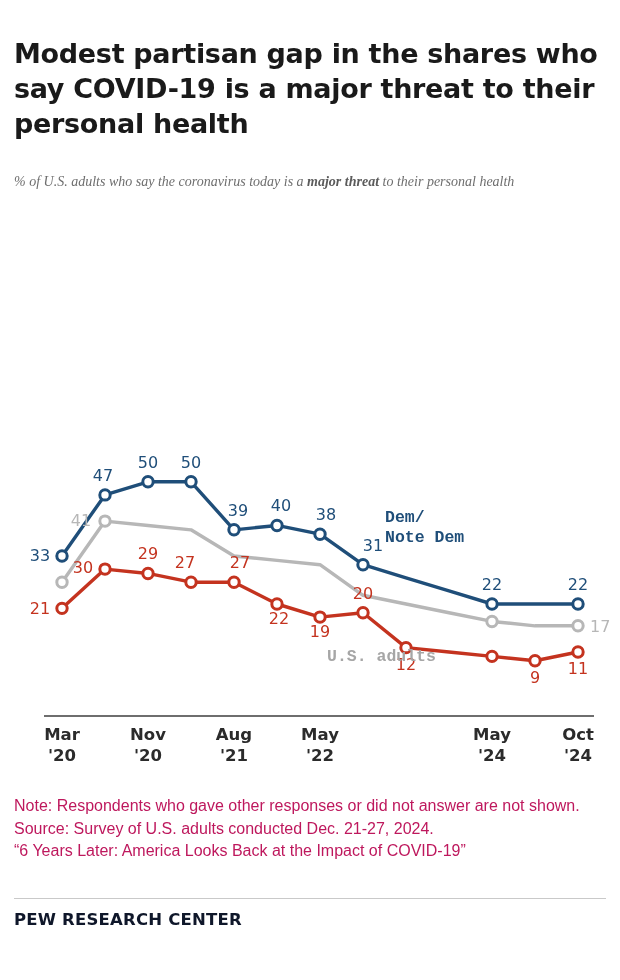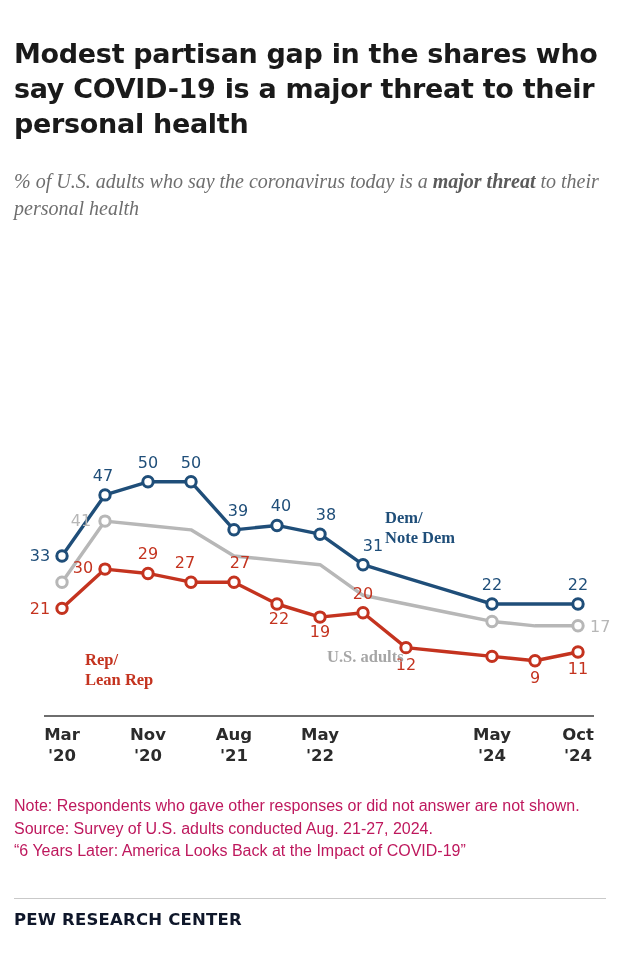--- a/index.html
+++ b/index.html
@@ -33,21 +33,21 @@
     letter-spacing: -0.3px;
     color: #1a1a1a;
   }
   .subtitle {
     position: absolute;
     left: 14px;
     top: 168px;
     width: 588px;
     font-family: "Liberation Serif", serif;
     font-style: italic;
-    font-size: 20px;
+    font-size: 14px;
     line-height: 27px;
     color: #6e6e6e;
   }
   .subtitle b {
     font-weight: bold;
     color: #5b5b5b;
     font-style: italic;
   }
   .chart-area {
     position: absolute;
@@ -102,21 +102,21 @@
     left: 14px;
     top: 910px;
     font-family: "DejaVu Sans", sans-serif;
     font-weight: bold;
     font-size: 16.5px;
     letter-spacing: 0.2px;
     color: #0f172a;
   }
   .series-label {
     position: absolute;
-    font-family: Liberation Serif, serif;
+    font-family: Liberation Mono, monospace;
     font-weight: bold;
     font-size: 16.5px;
     line-height: 20px;
   }
   .dem-label { color: #1f4e79; }
   .rep-label { color: #c4331f; }
   .usa-label { color: #a6a6a6; }
   .dlabel {
     font-family: "DejaVu Sans", sans-serif;
     font-size: 16px;
@@ -191,24 +191,20 @@
           <text x="578" y="424" fill="#c4331f" text-anchor="middle" class="dlabel">11</text>
           <text x="590" y="381.8181818181818" fill="#b7b7b7" text-anchor="start" class="dlabel">17</text>
         </g>
     </svg>
 
     <div class="series-label dem-label" style="left:385px; top:258px;">
       <div>Dem/</div>
       <div>Note Dem</div>
     </div>
 
-    <div class="series-label rep-label" style="left:85px; top:400px;">
-      <div>Rep/</div>
-      <div>Lean Rep</div>
-    </div>
 
     <div class="series-label usa-label" style="left:327px; top:384px;margin-top:13px;">U.S. adults</div>
 
     <div class="axis-labels" id="axis-labels">
         <div class="axis-tick" style="left: 27px; top: 0px;">
           <div>Mar</div>
           <div>'20</div>
         </div>
         <div class="axis-tick" style="left: 113px; top: 0px;">
           <div>Nov</div>
@@ -228,20 +224,20 @@
         </div>
         <div class="axis-tick" style="left: 543px; top: 0px;">
           <div>Oct</div>
           <div>'24</div>
         </div>
       </div>
   </div>
 
   <div class="note">
     <div>Note: Respondents who gave other responses or did not answer are not shown.</div>
-    <div>Source: Survey of U.S. adults conducted Aug. 21-27, 2024.</div>
+    <div>Source: Survey of U.S. adults conducted Dec. 21-27, 2024.</div>
     <div>“6 Years Later: America Looks Back at the Impact of COVID-19”</div>
   </div>
 
   <div class="footer-rule"></div>
   <div class="brand">PEW RESEARCH CENTER</div>
 
 </div>
 
 </body></html>

